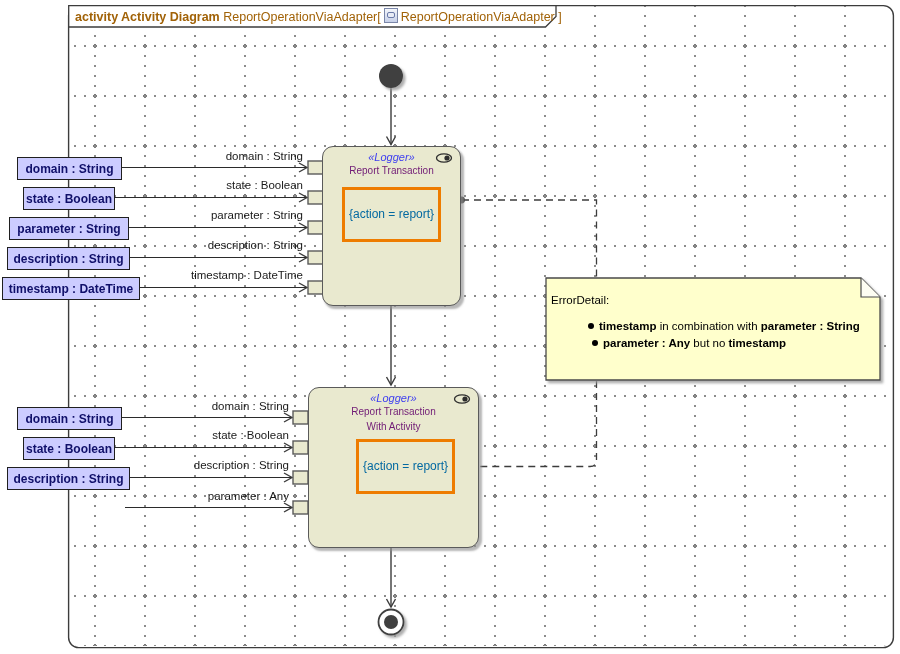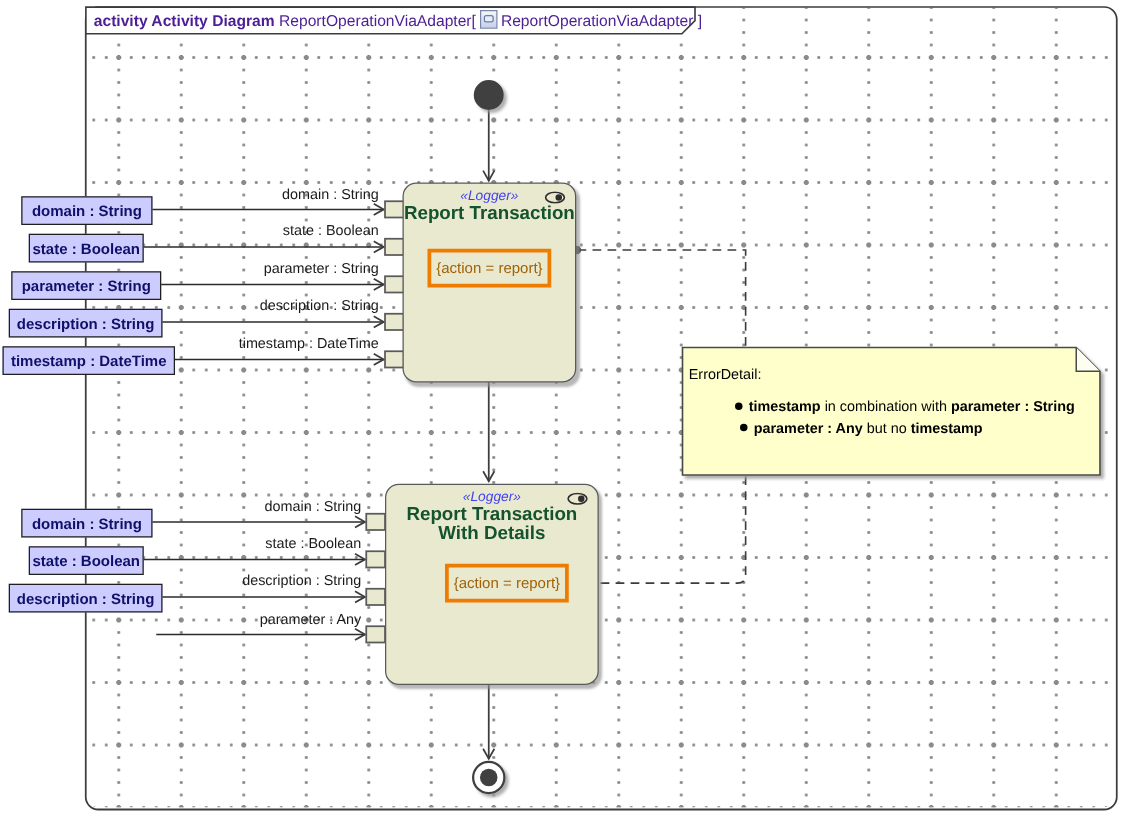--- a/index.html
+++ b/index.html
@@ -6,35 +6,35 @@
   .canvas{position:relative;width:900px;height:654px;background:#ffffff;
           font-family:"Liberation Sans",sans-serif;overflow:hidden;}
   .grid{position:absolute;left:69px;top:6px;width:823px;height:640px;border-radius:10px;
         background-image:
           radial-gradient(circle,#8c8c8c 1px,transparent 1.4px),
           radial-gradient(circle,#8c8c8c 1px,transparent 1.4px),
           radial-gradient(circle,#7a7a7a 1.7px,transparent 2.1px);
         background-size:10px 50px,50px 10px,50px 50px;
         background-position:1px 15px,1px 5px,1px 15px;}
   svg.layer{position:absolute;left:0;top:0;}
-  .header-text{position:absolute;left:75px;top:8px;font-size:12.5px;color:#4c1d95;white-space:nowrap;}
+  .header-text{position:absolute;left:75px;top:8px;font-size:12.5px;color:#a16207;white-space:nowrap;}
   .diagram-icon{display:inline-block;width:12px;height:13px;border:1px solid #7a86a8;
         background:linear-gradient(#f4f6fb,#c6d0e8);vertical-align:-2px;margin:0 3px;position:relative;}
   .diagram-icon::after{content:"";position:absolute;left:2px;top:3px;width:6px;height:4px;
         border:1px solid #6b7aa8;border-radius:2px;background:#e8ecf6;}
   .param-node{position:absolute;background:#CCCCFF;border:1px solid #1f1f1f;color:#10106a;
         font-weight:bold;font-size:12px;display:flex;align-items:center;justify-content:center;
         white-space:nowrap;}
   .pin-label{position:absolute;font-size:11.5px;color:#1a1a1a;text-align:right;white-space:nowrap;}
   .action{position:absolute;background:#E9E9CF;border:1.6px solid #5a5a5a;border-radius:11px;
         box-shadow:2.5px 3px 2px rgba(145,145,145,.65);text-align:center;}
   .stereotype{margin-top:4px;font-size:11px;color:#4040f0;font-style:italic;}
-  .action-name{font-size:15px;font-weight:bold;line-height:15px;color:#14532d;}
+  .action-name{font-size:10px;font-weight:normal;line-height:15px;color:#701a75;}
   .constraint{position:absolute;border:3px solid #EE7C00;font-size:12px;line-height:17px;
-        padding:4px 4px;white-space:nowrap;color:#a16207;margin-top:12px;}
+        padding:16px 4px;white-space:nowrap;color:#0369a1;}
   .behavior-icon{position:absolute;right:7px;top:6px;}
   .note-title{position:absolute;font-size:11.5px;color:#000;white-space:nowrap;}
   .bullet-row{position:absolute;font-size:11.5px;color:#000;white-space:nowrap;text-align:center;}
   .bullet-dot{display:inline-block;width:6px;height:6px;background:#000;border-radius:50%;
         margin-right:5px;vertical-align:1px;}
 </style>
 </head>
 <body>
 
 <div class="canvas">
@@ -129,21 +129,21 @@
     <div class="constraint" style="left:19px;top:40px">{action = report}</div>
   </div>
 
   <div class="action" style="left:308px;top:387px;width:169px;height:159px">
     <svg class="behavior-icon" width="18" height="10" viewBox="0 0 18 10">
       <ellipse cx="9" cy="5" rx="7.5" ry="4.2" fill="none" stroke="#2d2d2d" stroke-width="1.3"></ellipse>
       <circle cx="12" cy="5" r="2.6" fill="#2d2d2d"></circle>
     </svg>
     <div class="stereotype">«Logger»</div>
     <div class="action-name">Report Transaction</div>
-    <div class="action-name">With Details</div>
+    <div class="action-name">With Activity</div>
     <div class="constraint" style="left:47px;top:51px">{action = report}</div>
   </div>
 
   <div class="note-title" style="left:551px;top:294px">ErrorDetail:</div>
   <div class="bullet-row" style="left:588px;top:320px"><span class="bullet-dot"></span><b>timestamp</b><span> in combination with </span><b> parameter : String</b></div>
   <div class="bullet-row" style="left:592px;top:337px"><span class="bullet-dot"></span><b>parameter : Any</b><span> but no </span><b>timestamp</b></div>
 
 </div>
 
 </body></html>

